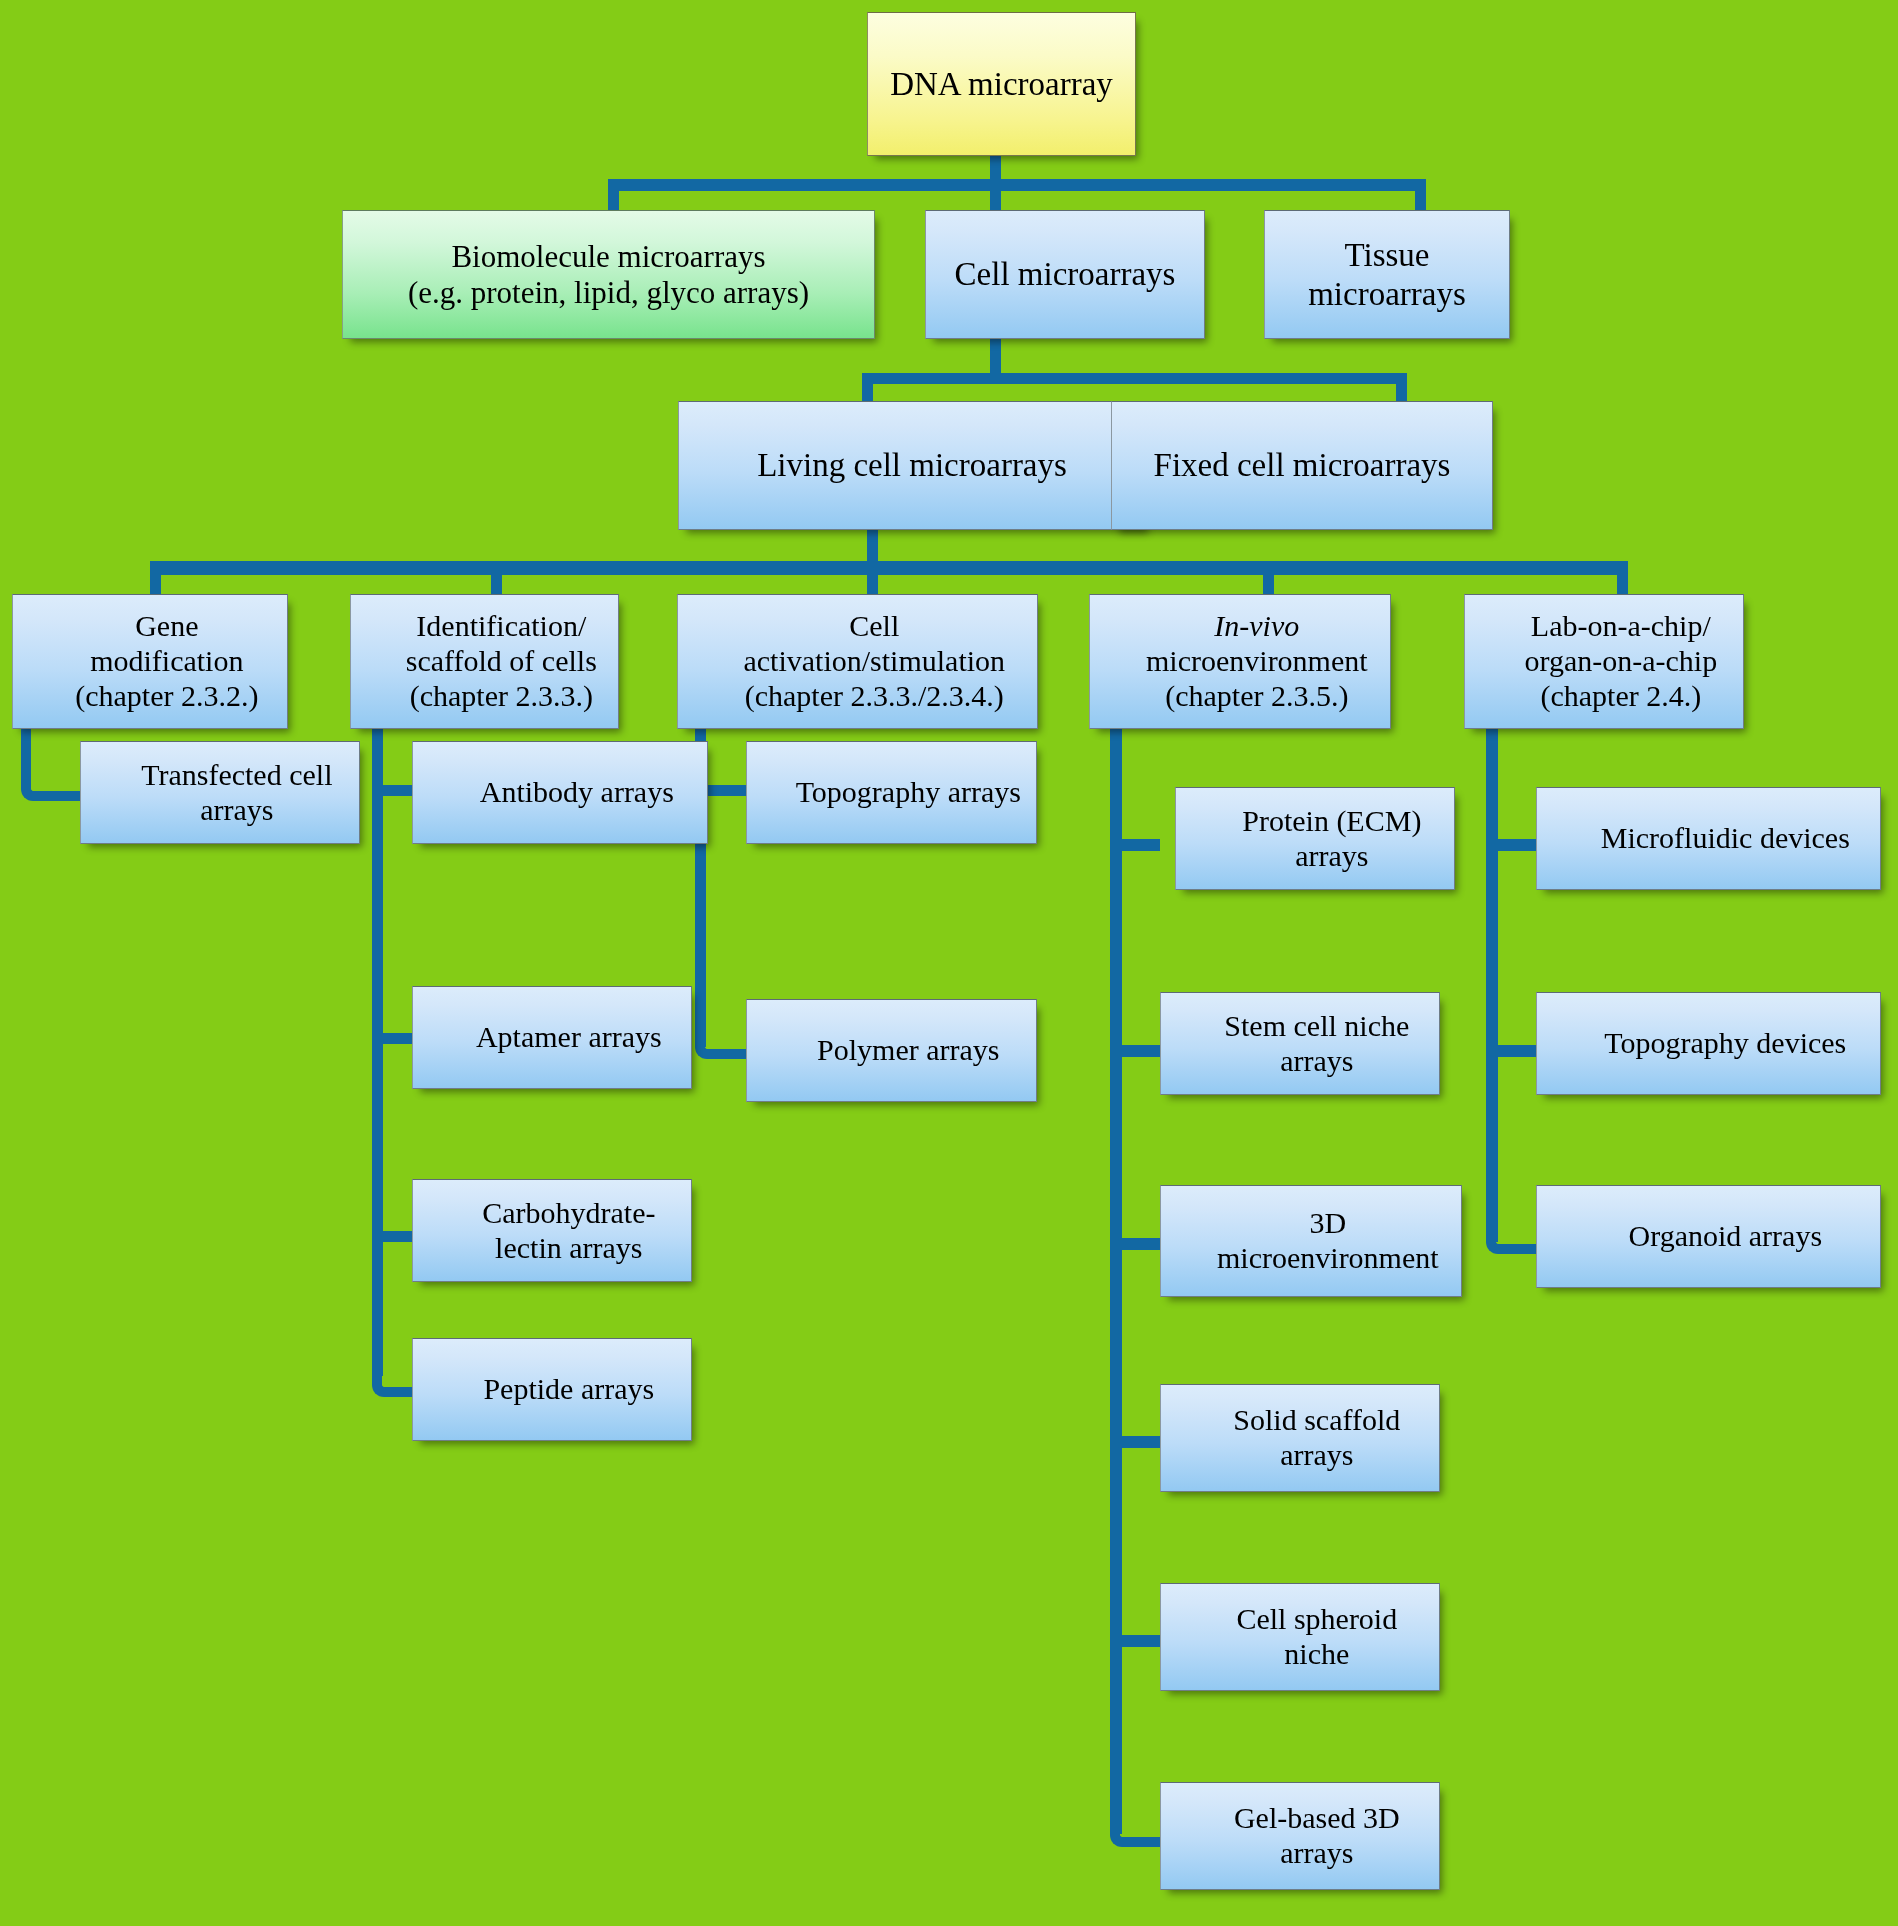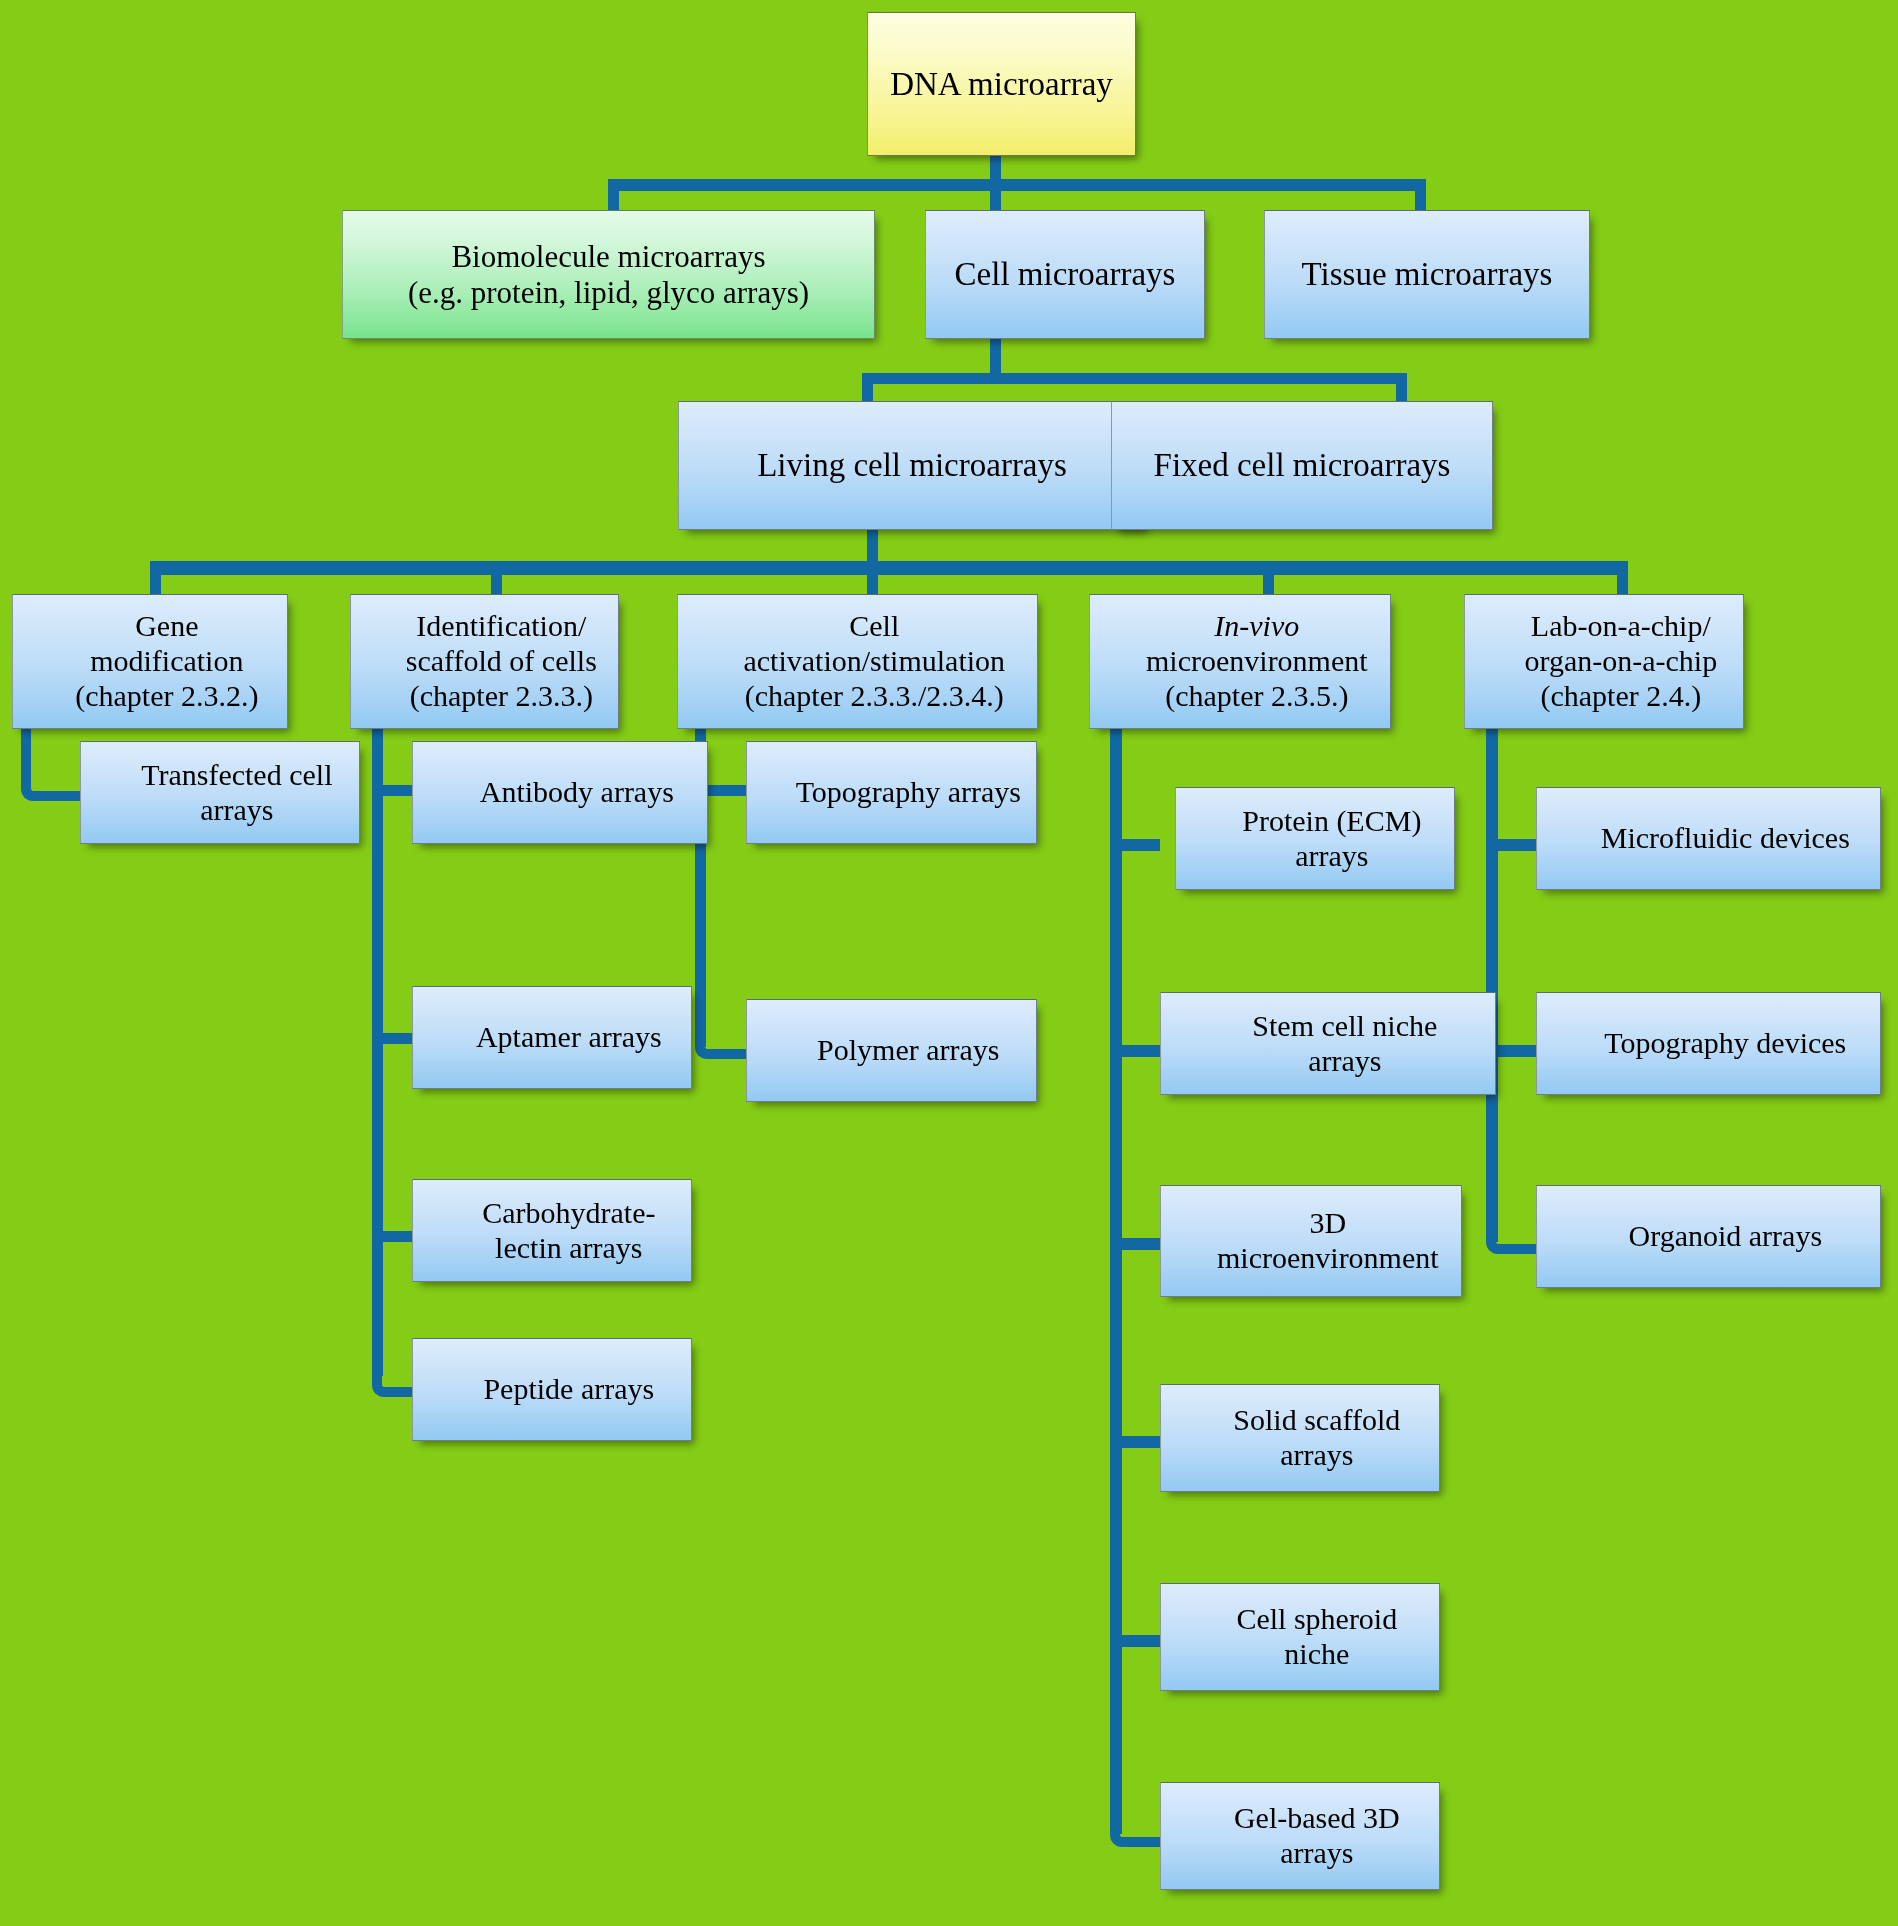--- a/index.html
+++ b/index.html
@@ -108,21 +108,21 @@
     <span class="lbl">DNA microarray</span>
   </div>
 
   <div class="node green fs-md" style="left:342px;top:210px;width:533px;height:129px;">
     <span class="lbl">Biomolecule microarrays
 (e.g. protein, lipid, glyco arrays)</span>
   </div>
   <div class="node fs-lg" style="left:925px;top:210px;width:280px;height:129px;">
     <span class="lbl">Cell microarrays</span>
   </div>
-  <div class="node fs-lg" style="left:1264px;top:210px;width:326px;height:129px;">
+  <div class="node fs-lg" style="left:1264px;top:210px;width:246px;height:129px;">
     <span class="lbl">Tissue microarrays</span>
   </div>
 
   <div class="node fs-lg" style="left:678px;top:401px;width:468px;height:129px;">
     <span class="lbl">Living cell microarrays</span>
   </div>
   <div class="node fs-lg" style="left:1111px;top:401px;width:382px;height:129px;">
     <span class="lbl">Fixed cell microarrays</span>
   </div>
 
@@ -174,21 +174,21 @@
     <span class="lbl">Topography arrays</span>
   </div>
   <div class="node fs-sm" style="left:746px;top:999px;width:291px;height:103px;">
     <span class="lbl">Polymer arrays</span>
   </div>
 
   <div class="node fs-sm" style="left:1160px;top:787px;width:280px;height:103px;margin-left:15px;">
     <span class="lbl">Protein (ECM)
 arrays</span>
   </div>
-  <div class="node fs-sm" style="left:1160px;top:992px;width:336px;height:103px;">
+  <div class="node fs-sm" style="left:1160px;top:992px;width:280px;height:103px;">
     <span class="lbl">Stem cell niche
 arrays</span>
   </div>
   <div class="node fs-sm" style="left:1160px;top:1185px;width:302px;height:112px;">
     <span class="lbl">3D
 microenvironment</span>
   </div>
   <div class="node fs-sm" style="left:1160px;top:1384px;width:280px;height:108px;">
     <span class="lbl">Solid scaffold
 arrays</span>

